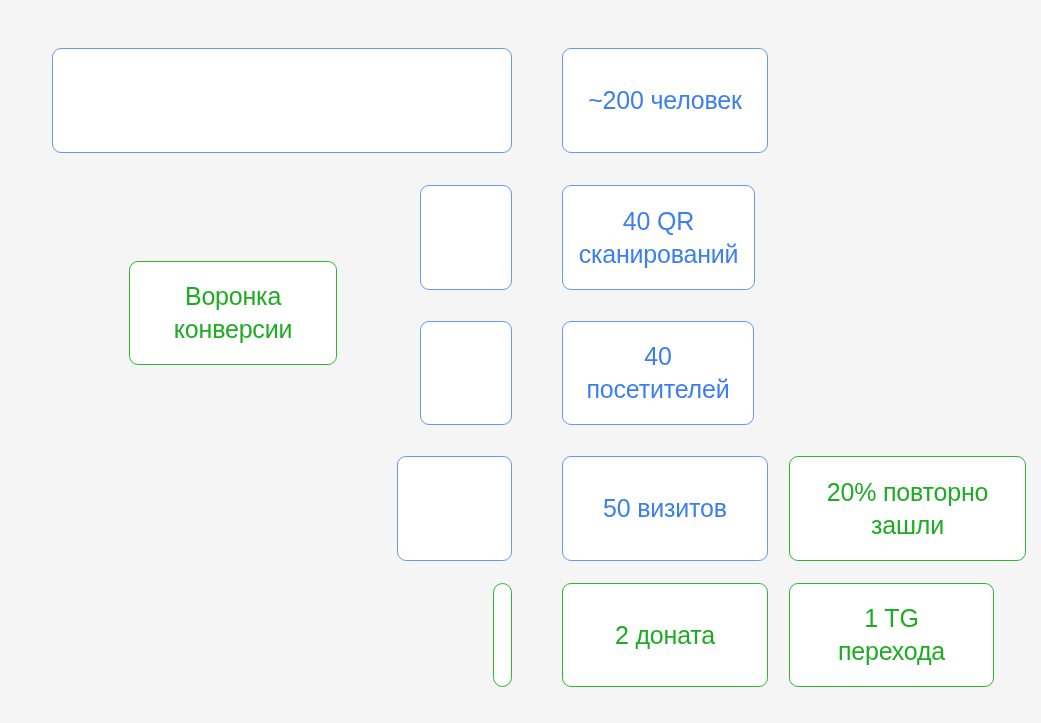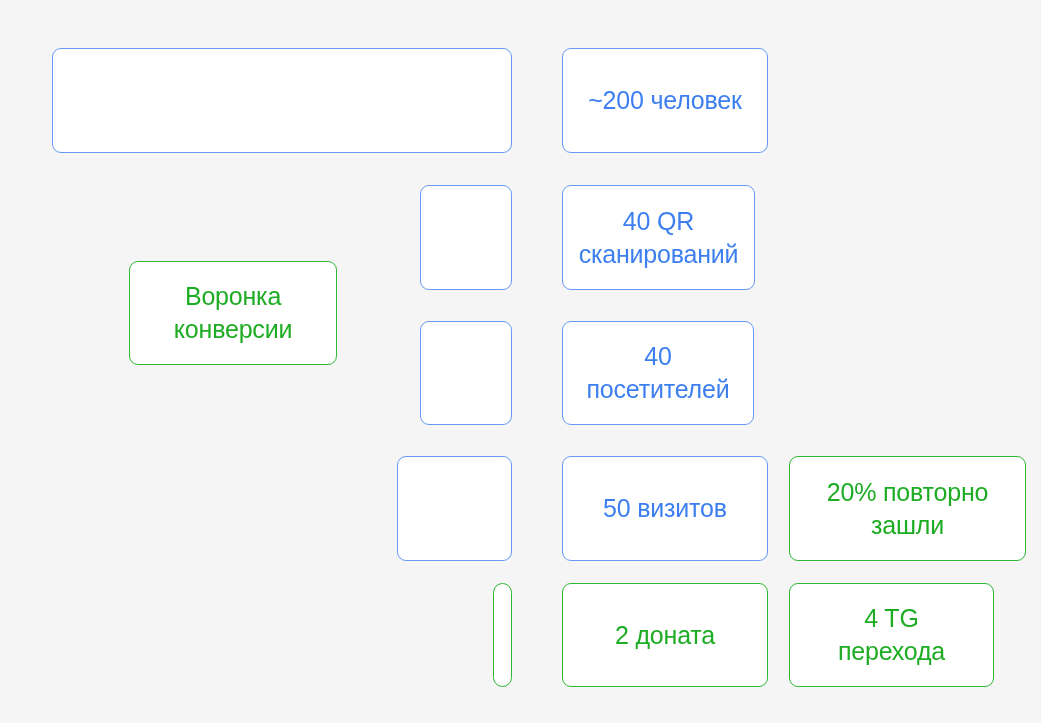--- a/index.html
+++ b/index.html
@@ -94,17 +94,17 @@
 зашли</span>
   </div>
 
   <div class="node green b11"></div>
 
   <div class="node green b12">
     <span class="lbl">2 доната</span>
   </div>
 
   <div class="node green b13">
-    <span class="lbl">4 TG
+    <span class="lbl">1 TG
 перехода</span>
   </div>
 
 </div>
 
 </body></html>

